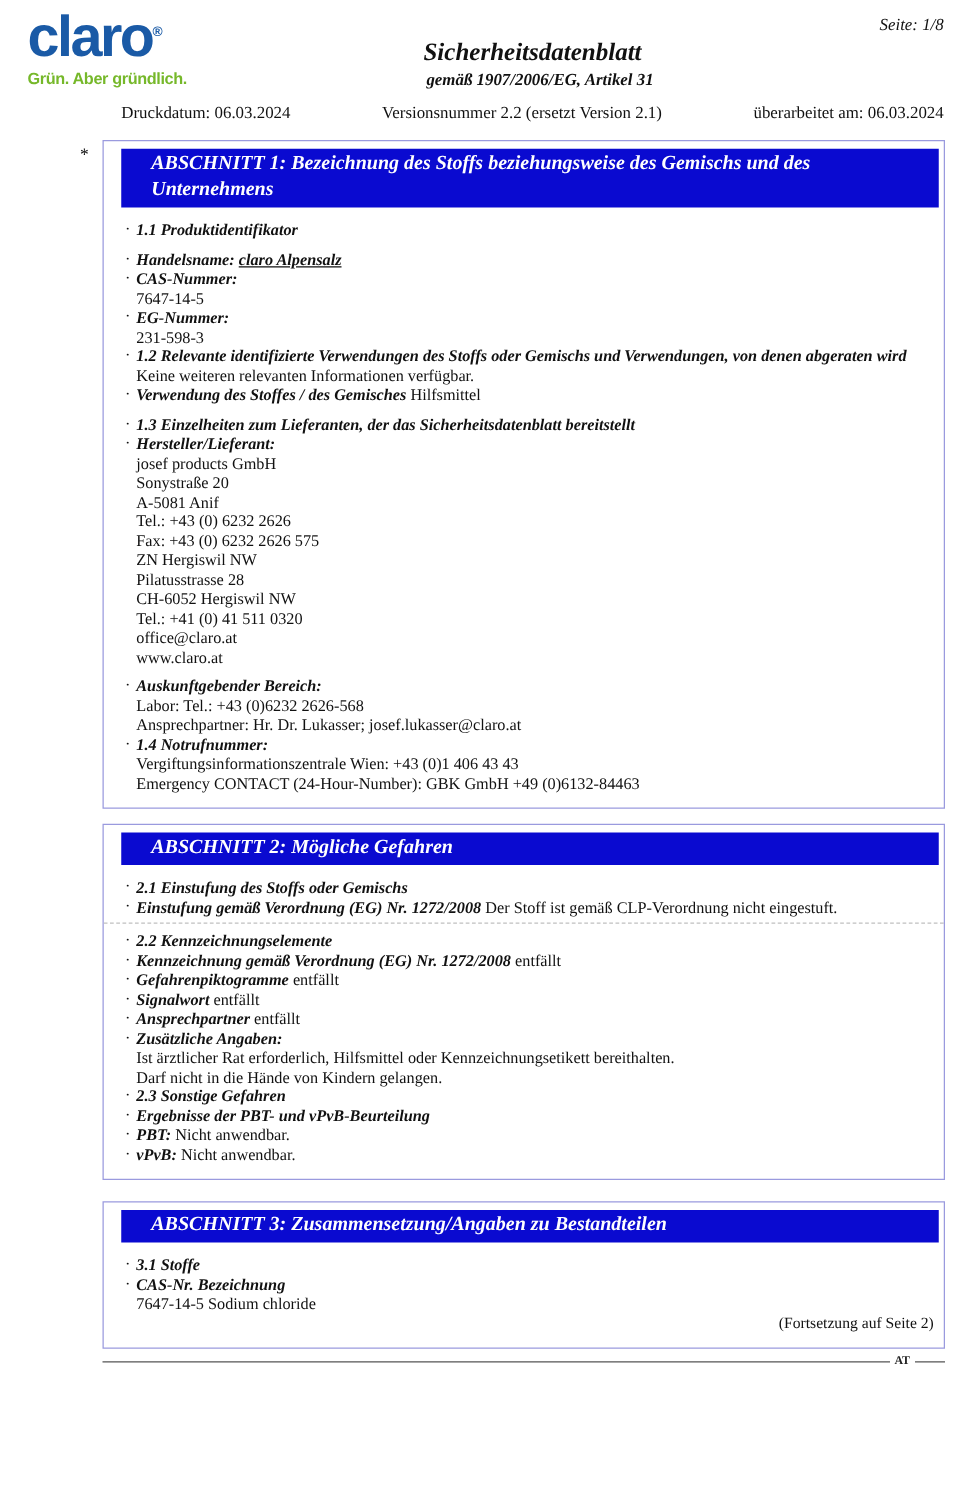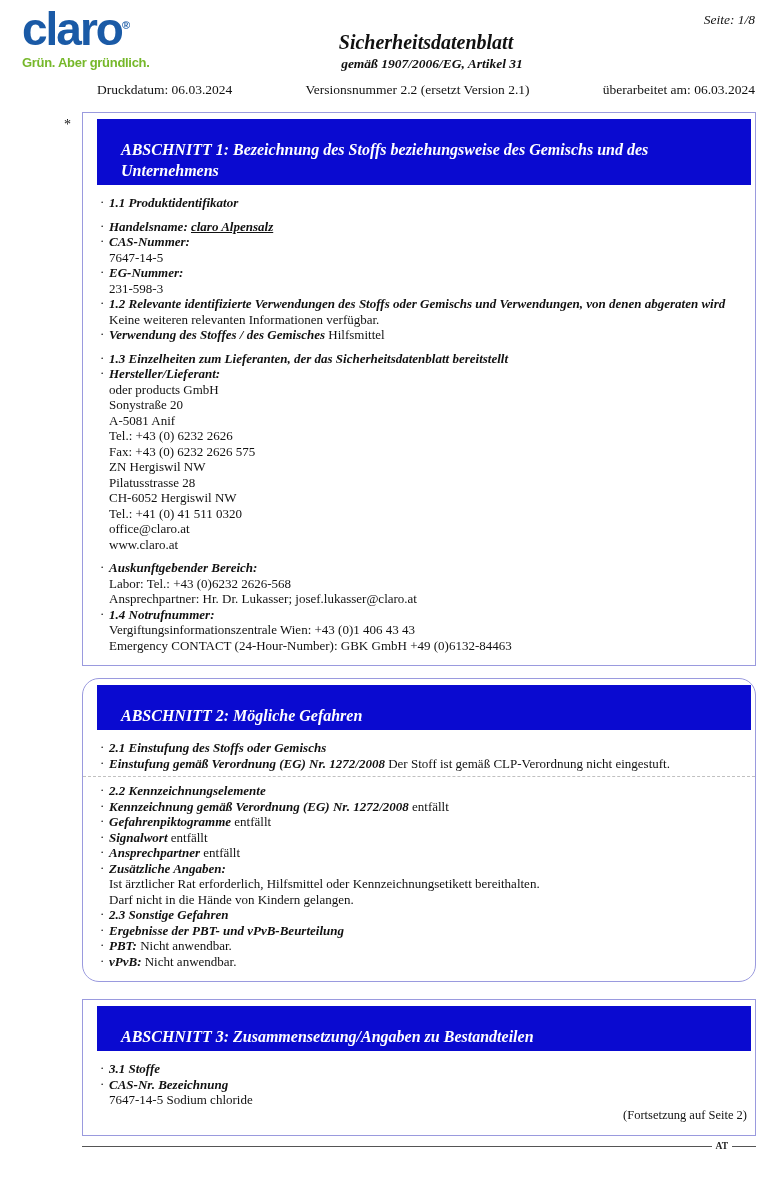--- a/index.html
+++ b/index.html
@@ -21,24 +21,24 @@
   .page-label { position:absolute; top:12px; right:22px; font-style:italic; font-size:13.5px; }
   .head-center { position:absolute; left:97px; right:22px; top:31px; text-align:center; }
   .doc-title { font-weight:bold; font-style:italic; font-size:20px; }
   .doc-subtitle { font-weight:bold; font-style:italic; font-size:13.5px; margin-top:2px;padding-left:12px; }
   .date-row { position:absolute; left:97px; right:22px; top:82px; display:flex;
               justify-content:space-between; font-size:13.5px; }
   .asterisk { position:absolute; left:64px; top:117px; font-size:14px; }
   
   .doc-body { position:absolute; left:82px; top:112px; width:674px; }
   .sectionbox { border:1.5px solid var(--box-border); background:#ffffff; margin-bottom:12px; }
-  .sectionbox:nth-of-type(2) { margin-bottom:17px;border-radius:17px; }
+  .sectionbox:nth-of-type(2) { margin-bottom:17px; }
   .secbar { background:var(--bar-bg); color:var(--bar-text);
             font-weight:bold; font-style:italic; font-size:16px; line-height:21px;
-            padding:20px 8px 4px 24px; margin:6px 4px 0 14px; }
+            padding:1px 8px 4px 24px; margin:6px 4px 0 14px; }
   .seccontent { padding:10px 6px 12px 16px; font-size:13px; line-height:15.5px; }
   .row { position:relative; padding-left:10px; }
   .rowright { text-align:right; padding-right:2px; font-size:12.5px; }
   .bullet { position:absolute; left:1px; top:-1px; font-size:13px; }
   .seg-b { font-weight:bold; font-style:italic; }
   .seg-bu { font-weight:bold; font-style:italic; text-decoration:underline; }
   .seg-p { font-weight:normal; font-style:normal; }
   .rowgap { height:8px; }
   .dashes { border-top:1px dashed #c0c0c0; margin:5px -6px 6px -16px; }
   
@@ -82,21 +82,21 @@
           <div class="row"><span class="bullet">·</span><span class="seg-b">CAS-Nummer:</span></div>
           <div class="row"><span class="seg-p">7647-14-5</span></div>
           <div class="row"><span class="bullet">·</span><span class="seg-b">EG-Nummer:</span></div>
           <div class="row"><span class="seg-p">231-598-3</span></div>
           <div class="row"><span class="bullet">·</span><span class="seg-b">1.2 Relevante identifizierte Verwendungen des Stoffs oder Gemischs und Verwendungen, von denen abgeraten wird</span></div>
           <div class="row"><span class="seg-p">Keine weiteren relevanten Informationen verfügbar.</span></div>
           <div class="row"><span class="bullet">·</span><span class="seg-b">Verwendung des Stoffes / des Gemisches </span><span class="seg-p">Hilfsmittel</span></div>
           <div class="rowgap"></div>
           <div class="row"><span class="bullet">·</span><span class="seg-b">1.3 Einzelheiten zum Lieferanten, der das Sicherheitsdatenblatt bereitstellt</span></div>
           <div class="row"><span class="bullet">·</span><span class="seg-b">Hersteller/Lieferant:</span></div>
-          <div class="row"><span class="seg-p">oder products GmbH</span></div>
+          <div class="row"><span class="seg-p">josef products GmbH</span></div>
           <div class="row"><span class="seg-p">Sonystraße 20</span></div>
           <div class="row"><span class="seg-p">A-5081 Anif</span></div>
           <div class="row"><span class="seg-p">Tel.: +43 (0) 6232 2626</span></div>
           <div class="row"><span class="seg-p">Fax: +43 (0) 6232 2626 575</span></div>
           <div class="row"><span class="seg-p">ZN Hergiswil NW</span></div>
           <div class="row"><span class="seg-p">Pilatusstrasse 28</span></div>
           <div class="row"><span class="seg-p">CH-6052 Hergiswil NW</span></div>
           <div class="row"><span class="seg-p">Tel.: +41 (0) 41 511 0320</span></div>
           <div class="row"><span class="seg-p">office@claro.at</span></div>
           <div class="row"><span class="seg-p">www.claro.at</span></div>

